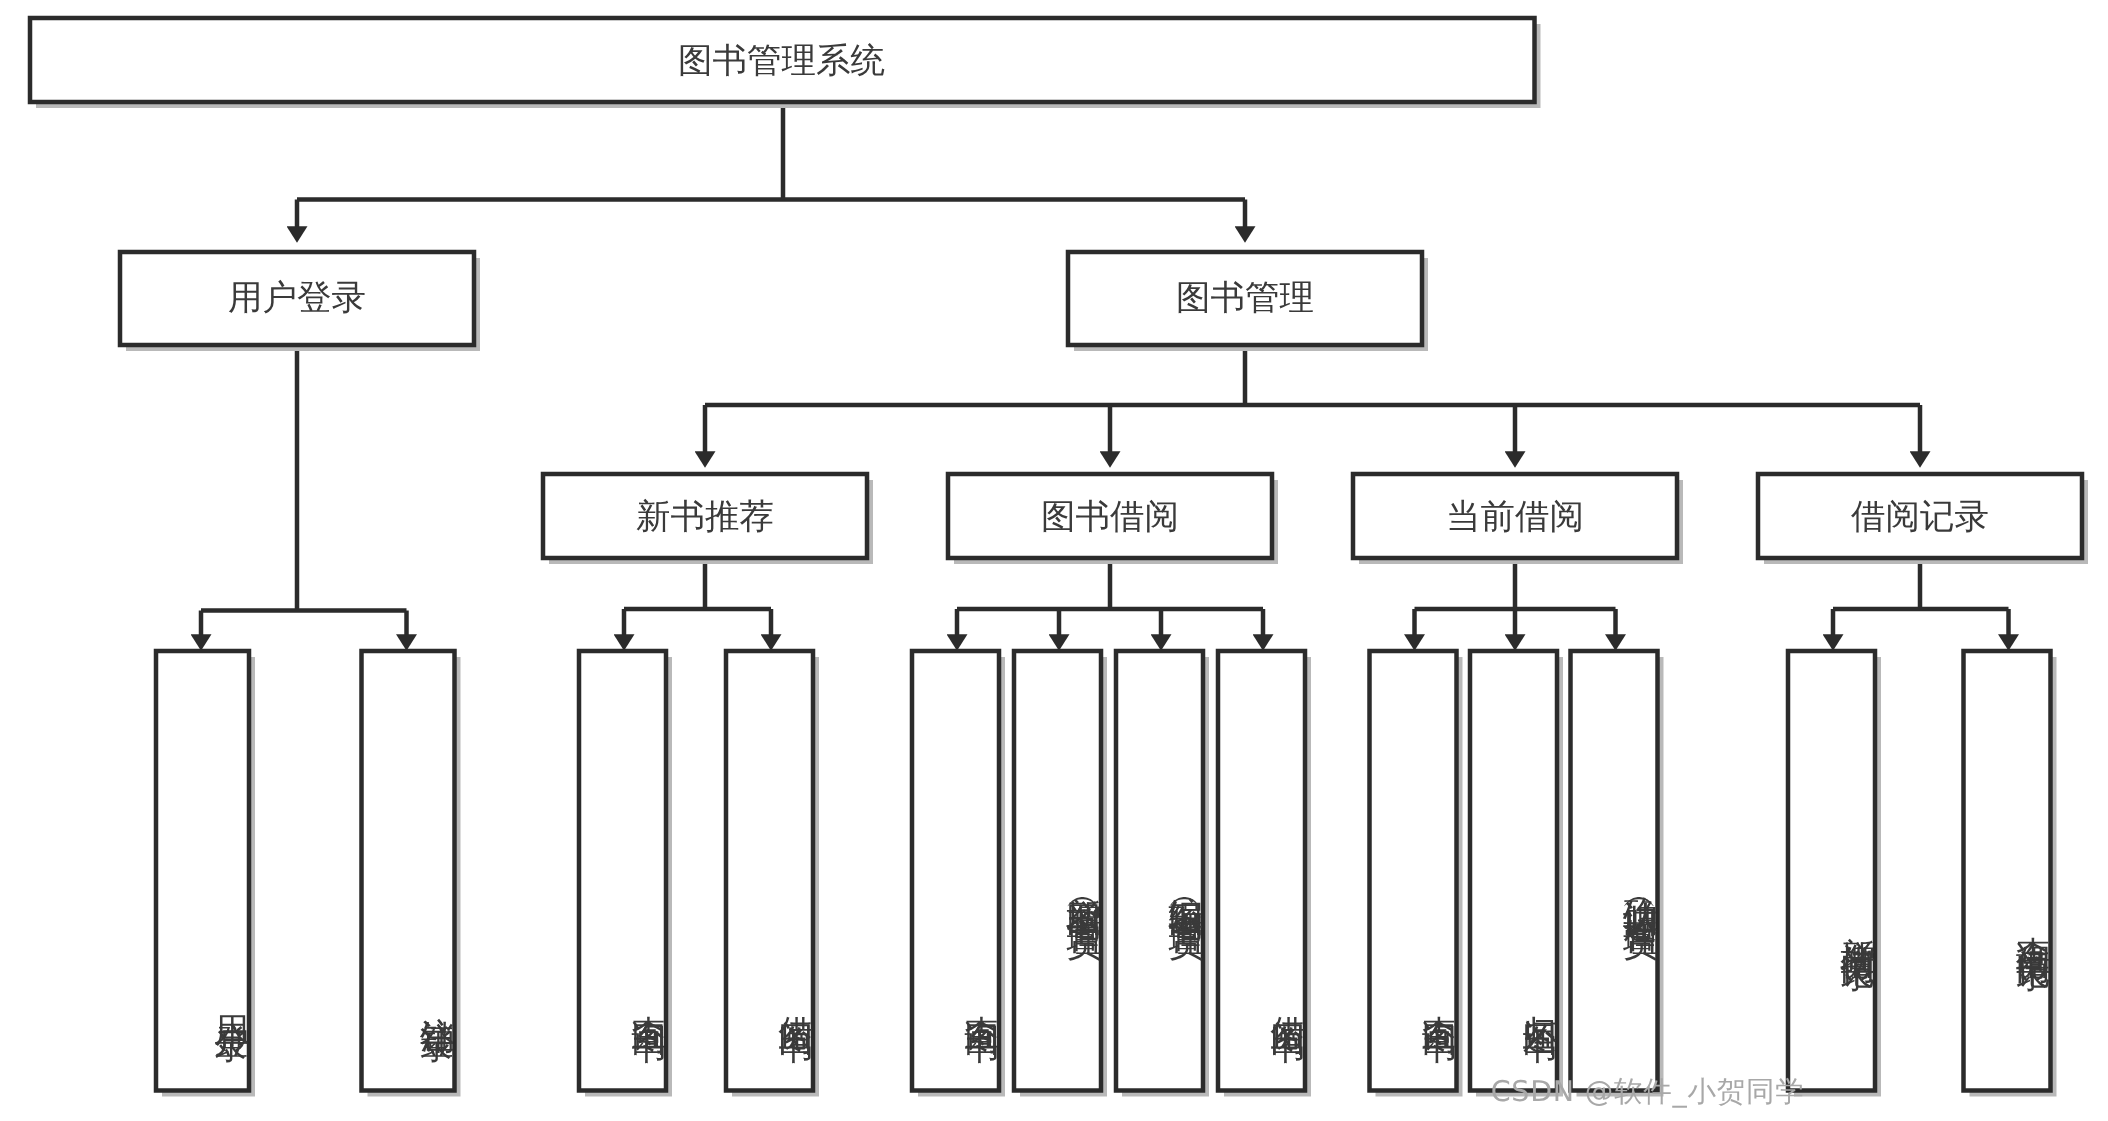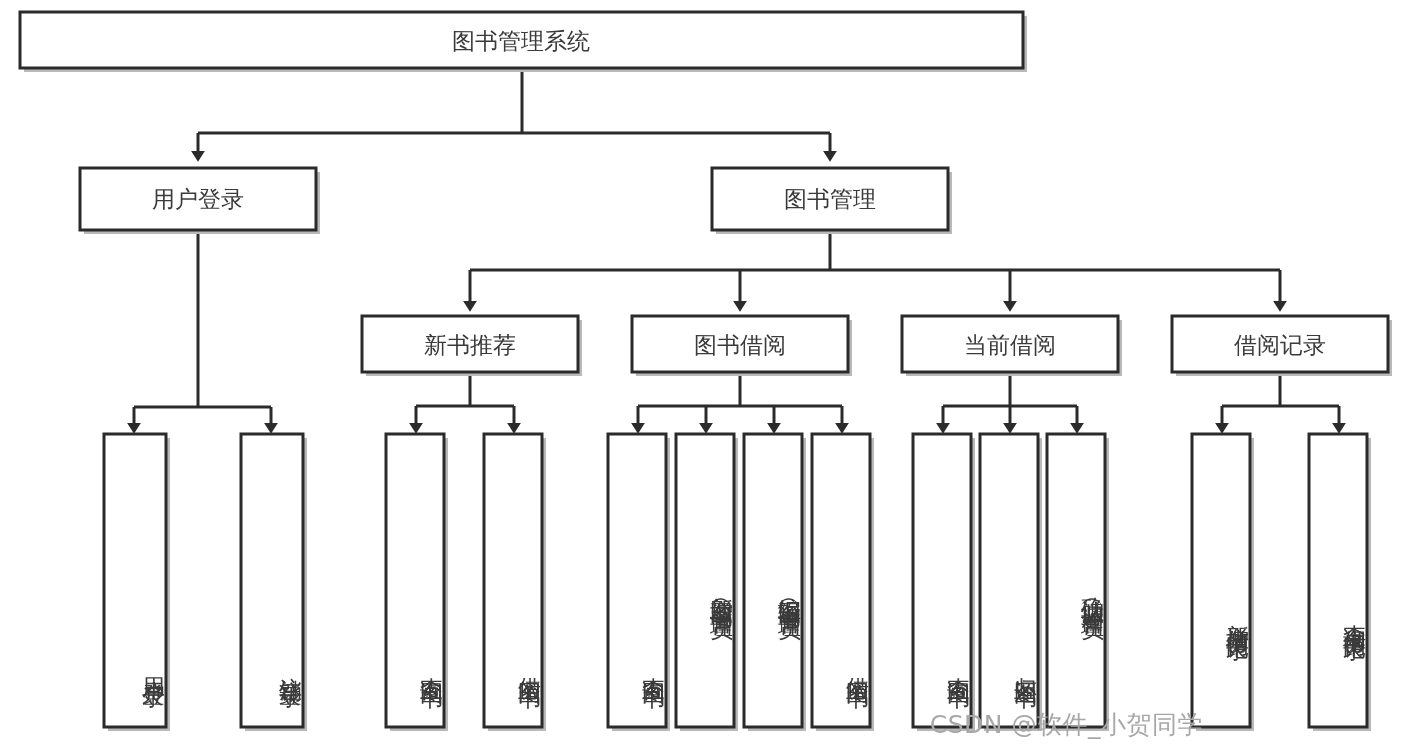--- a/index.html
+++ b/index.html
@@ -48,21 +48,21 @@
     letter-spacing:3px;
     white-space:nowrap;
     pointer-events:none;
     user-select:none;
   }
   .watermark{
     position:absolute;
     right:12px;
     bottom:6px;
     font-family:"DejaVu Sans","Liberation Sans",sans-serif;
-    font-size:25px;
+    font-size:19px;
     color:#a8a8a8;
     letter-spacing:.5px;
     user-select:none;
   }
 </style>
 </head>
 <body>
 
 <div id="diagram-root">
 

